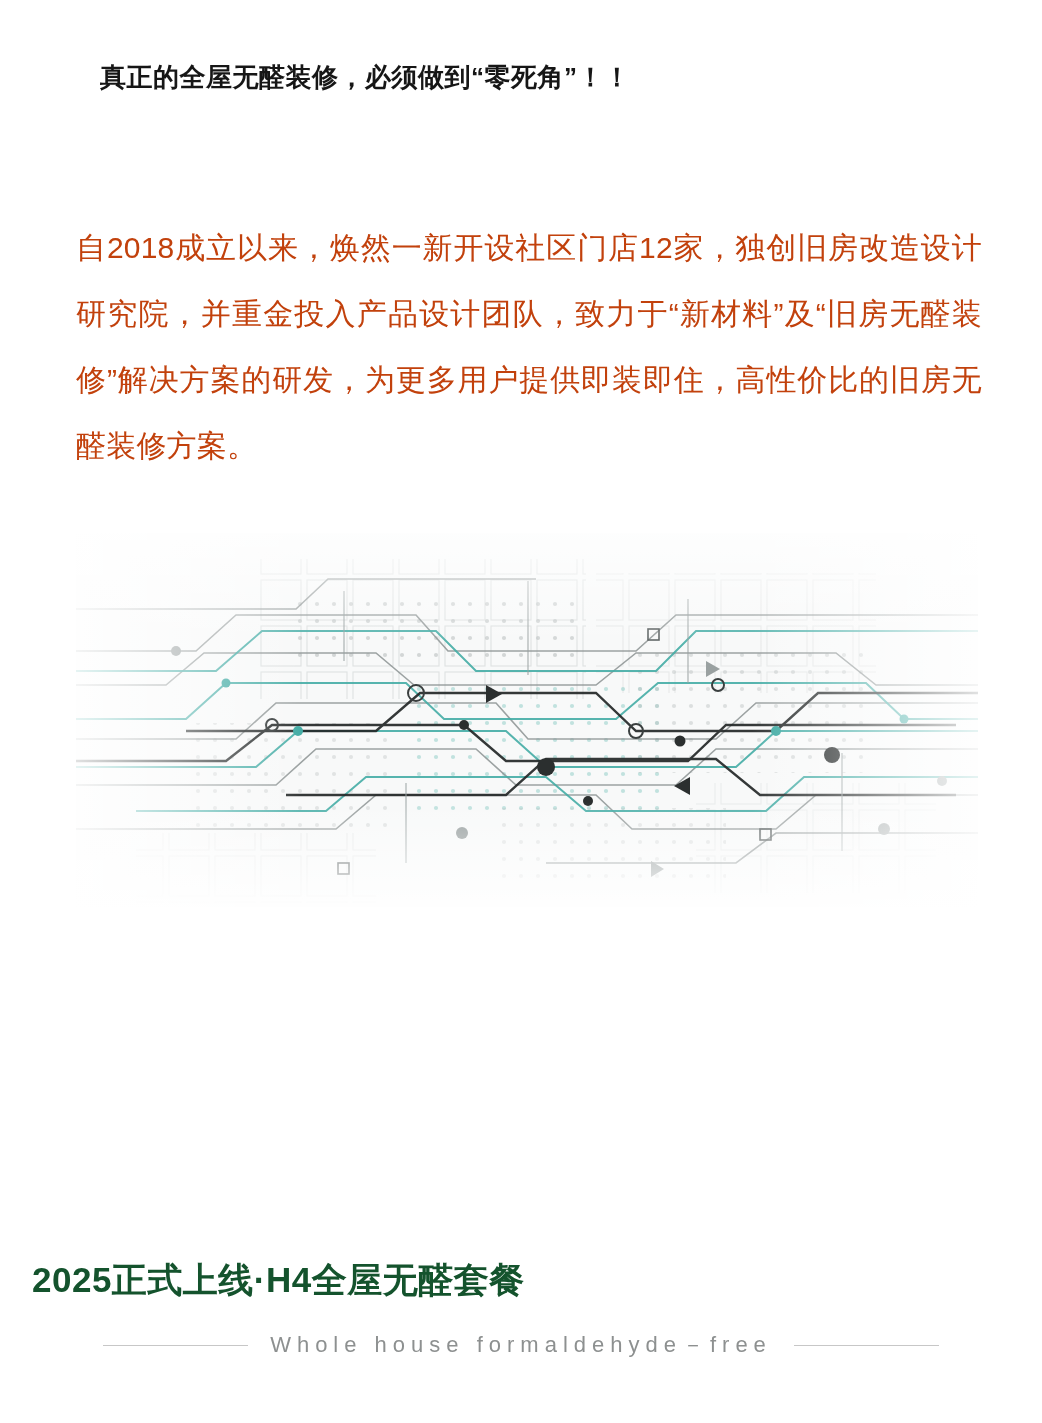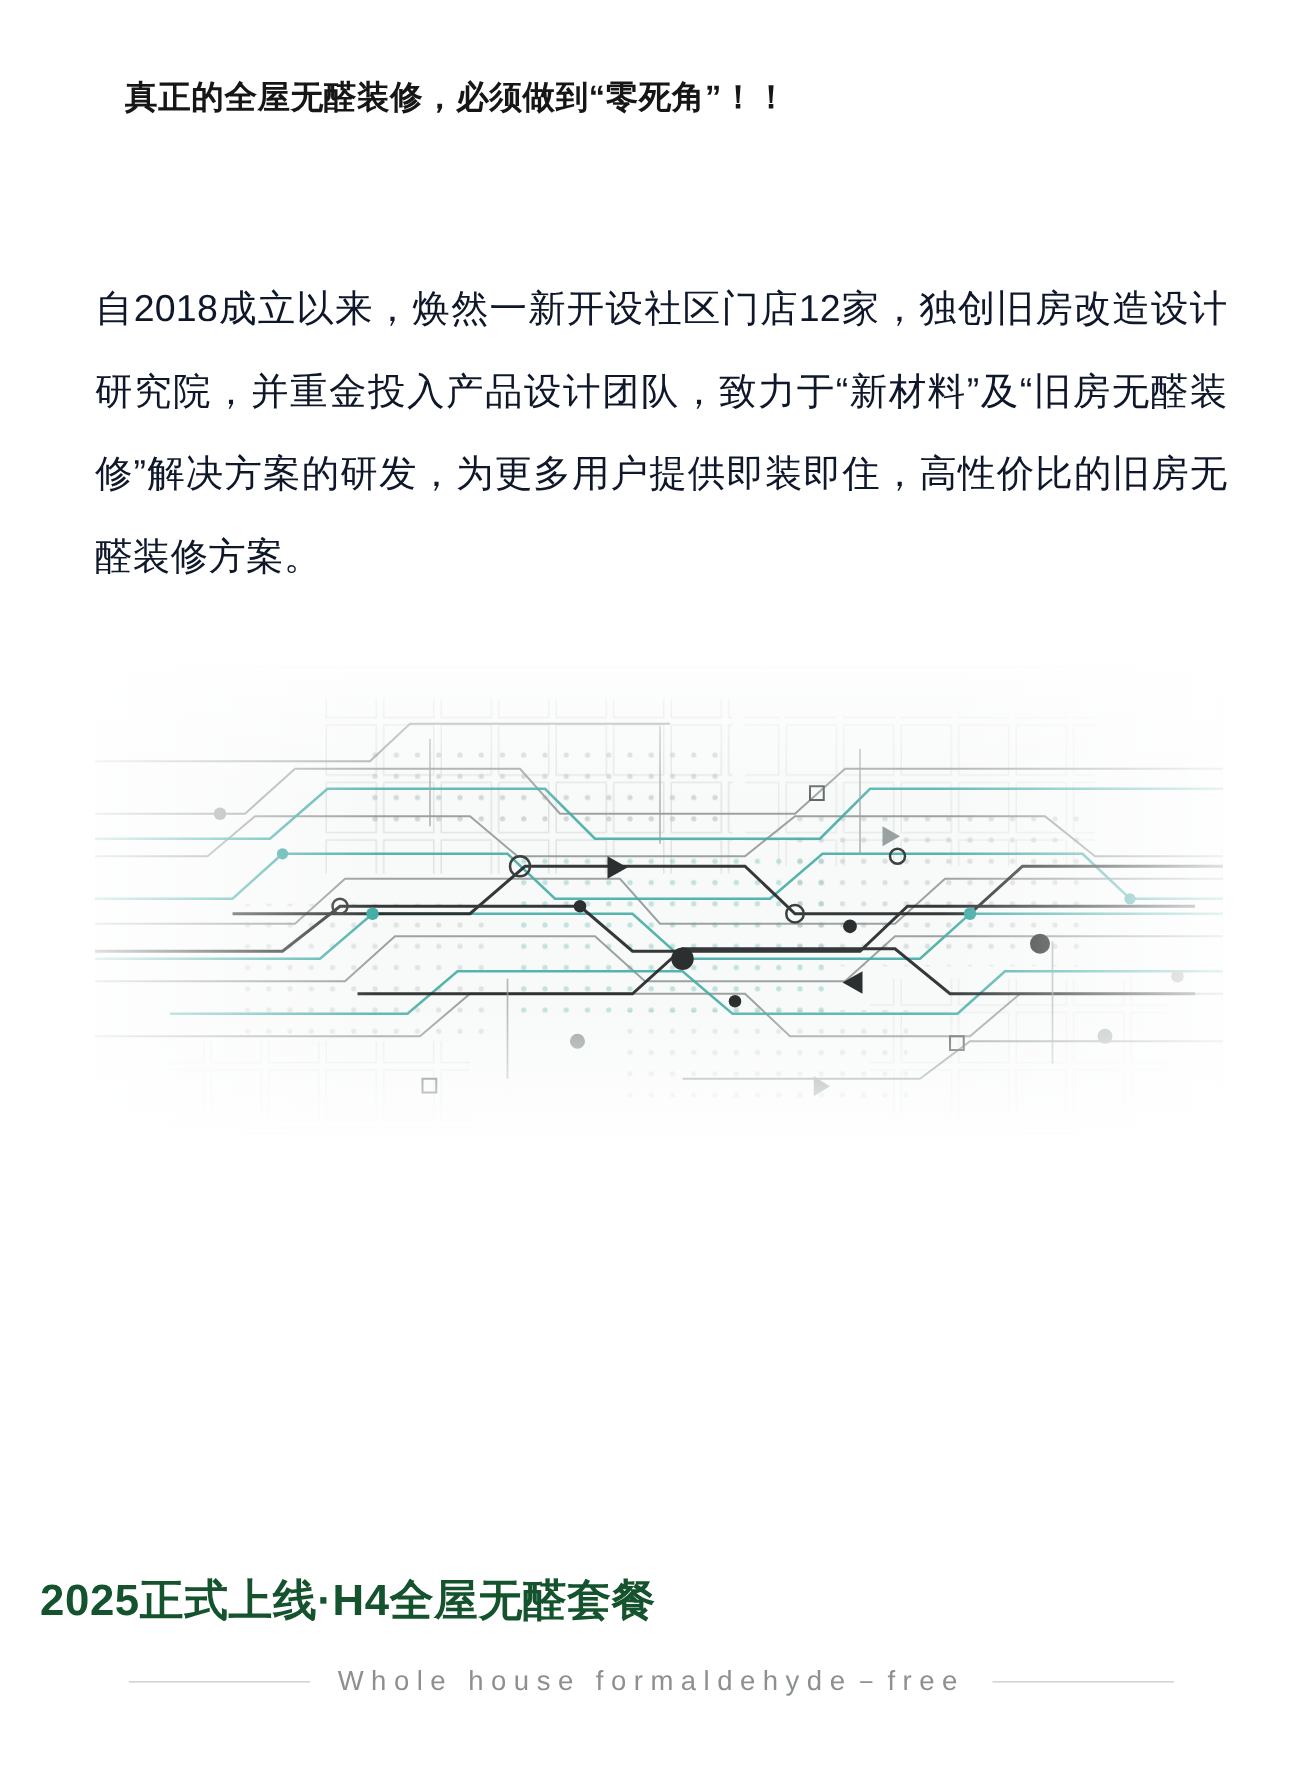--- a/index.html
+++ b/index.html
@@ -34,21 +34,21 @@
     line-height: 1.4;
     margin-left: 24px;
   }
   .body-copy {
     position: absolute;
     left: 76px;
     top: 185px;
     width: 906px;
     font-size: 30px;
     line-height: 66px;
-    color: #0f172a;
+    color: #c2410c;
     letter-spacing: 0.2px;
     text-align: justify;
     text-justify: inter-ideograph;
   }
   .figure {
     position: absolute;
     left: 76px;
     top: 533px;
     width: 902px;
     height: 374px;

